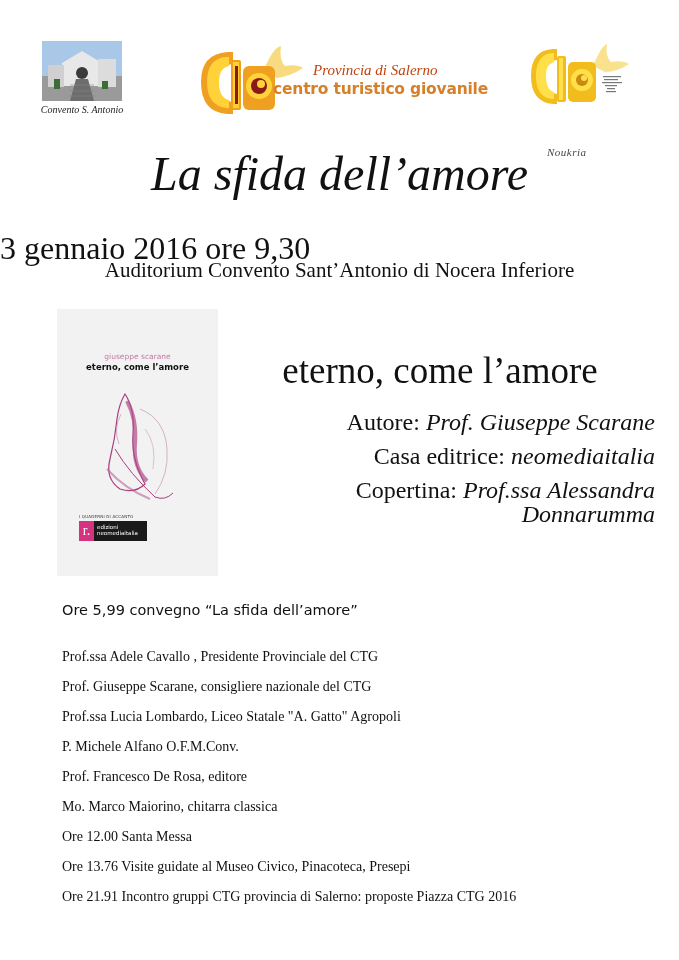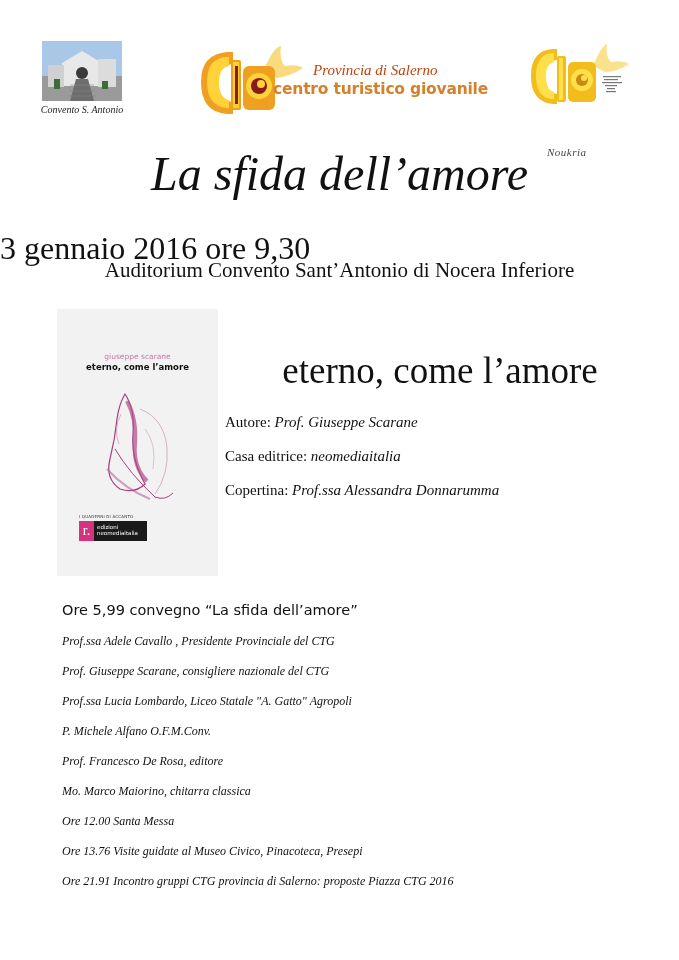--- a/index.html
+++ b/index.html
@@ -28,26 +28,26 @@
   .book-author { left: 0; top: 43px; width: 161px; text-align: center; font-family: "DejaVu Sans", sans-serif; font-size: 7.5px; color: #c47aa6; }
   .book-title { left: 0; top: 53px; width: 161px; text-align: center; font-family: "DejaVu Sans", sans-serif; font-weight: bold; font-size: 8.5px; color: #111; }
   .book-art { left: 38px; top: 80px; width: 85px; height: 115px; }
   .book-series { left: 22px; top: 205px; font-family: "DejaVu Sans", sans-serif; font-size: 4px; color: #333; letter-spacing: 0.2px; }
   .book-publisher { left: 22px; top: 212px; width: 68px; height: 20px; background: #1a1a1a; display: flex; }
   .book-publisher .mark { width: 15px; height: 20px; background: #d6337e; color: #fff; font-family: "Liberation Serif", serif; font-size: 14px; line-height: 20px; text-align: center; }
   .book-publisher .txt { padding-left: 3px; color: #fff; font-family: "DejaVu Sans", sans-serif; font-size: 5.5px; line-height: 6px; padding-top: 3px; }
 
   
   .book-heading { left: 225px; top: 350px; width: 430px; text-align: center; font-size: 37px; line-height: 42px; }
-  .book-info-row { left: 225px; width: 430px; text-align: left; font-size: 15px; line-height: 24px; }
+  .book-info-row { left: 225px; width: 430px; text-align: right; font-size: 24px; line-height: 24px; }
   .book-info-row .val { font-style: italic; }
 
   
   .program-header { left: 62px; top: 600px; font-family: "DejaVu Sans", sans-serif; font-size: 14.5px; line-height: 20px; color: #111; }
-  .program-item { left: 62px; font-style: italic; font-size: 12px; line-height: 20px; color: #111; white-space: nowrap; }
+  .program-item { left: 62px; font-size: 14px; line-height: 20px; color: #111; white-space: nowrap; margin-top: 16px; }
 </style>
 </head>
 <body>
 
 <div class="abs convento-logo">
   <svg class="convento-photo" viewBox="0 0 80 60">
     <rect width="80" height="60" fill="#a9c7e6"></rect>
     <rect x="0" y="35" width="80" height="25" fill="#9a9a9a"></rect>
     <polygon points="20,22 40,10 60,22 60,45 20,45" fill="#e8e8e8"></polygon>
     <rect x="56" y="18" width="18" height="28" fill="#dcdcdc"></rect>

